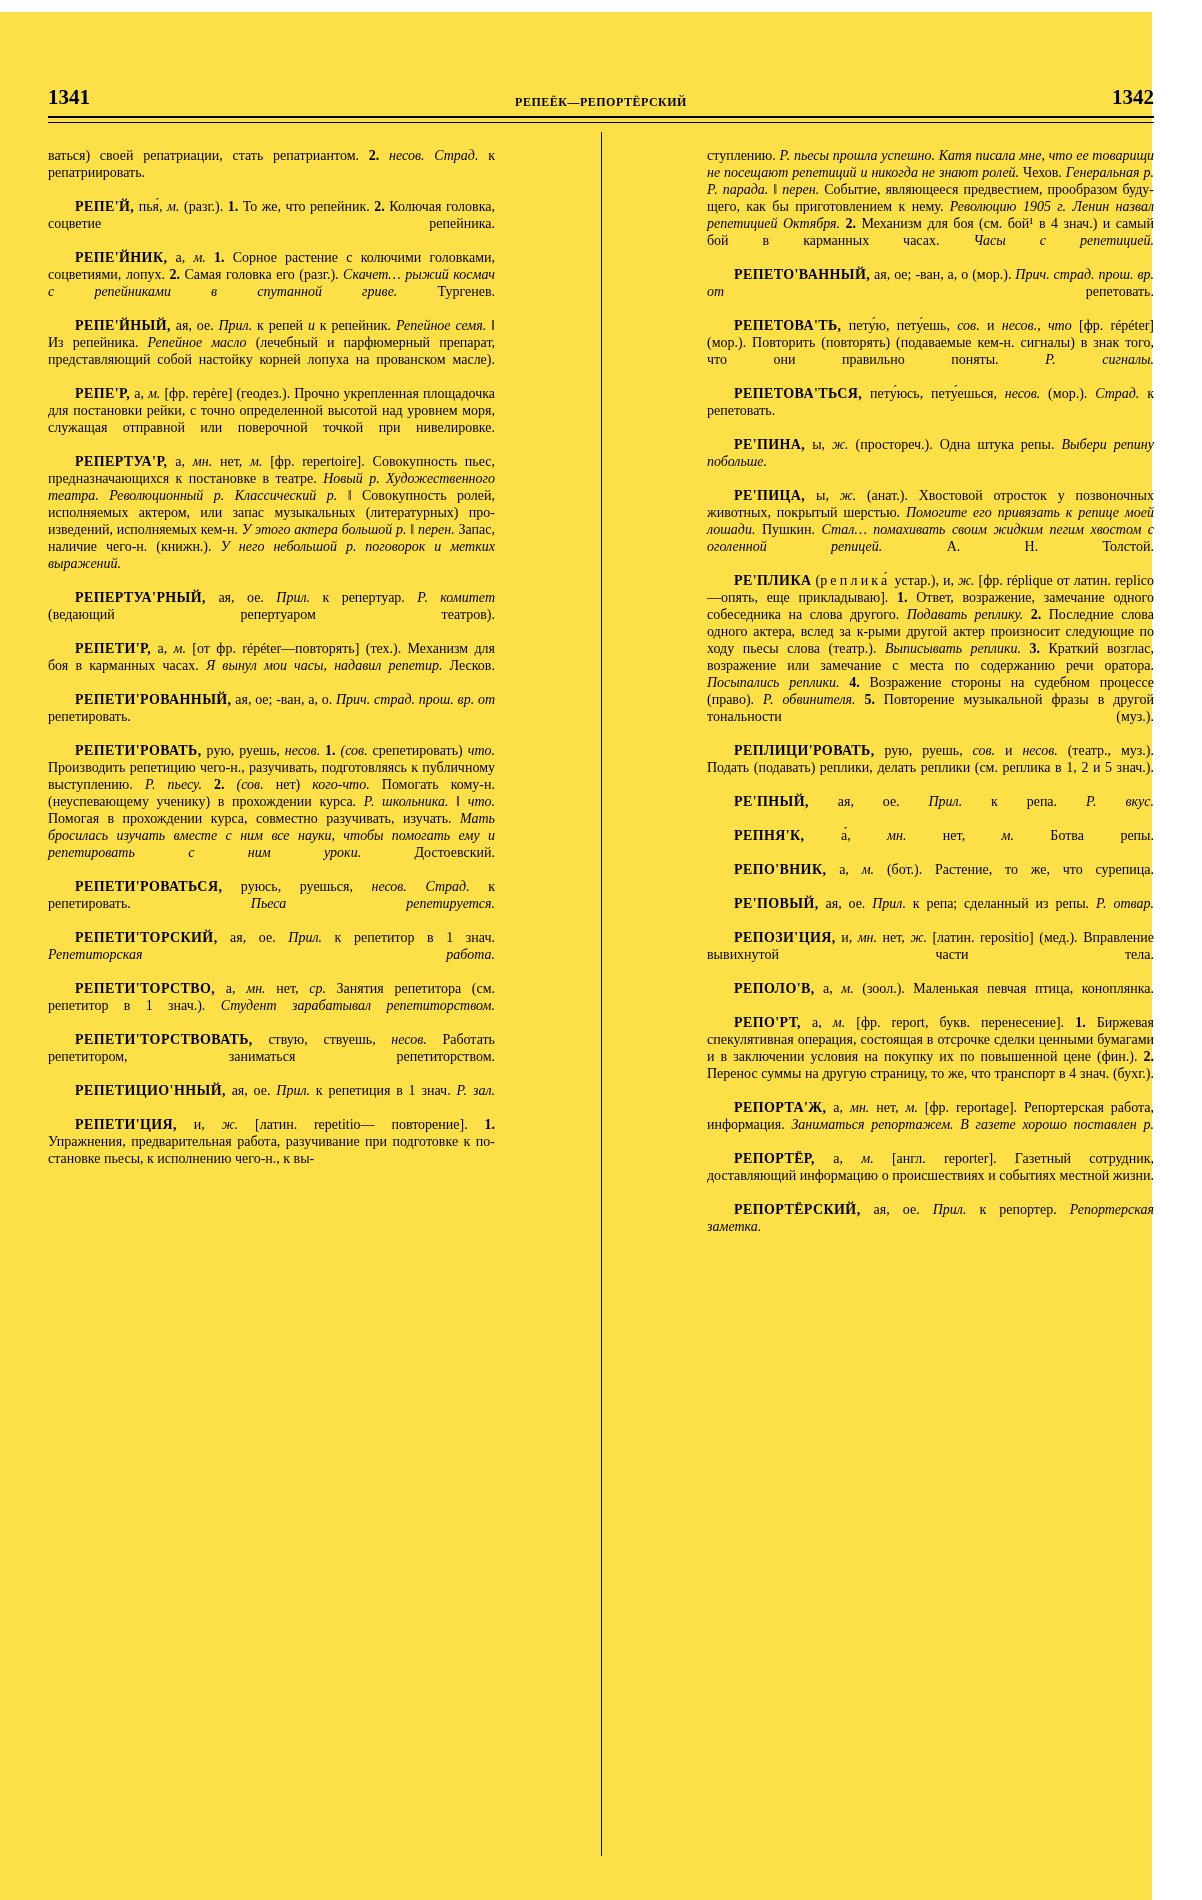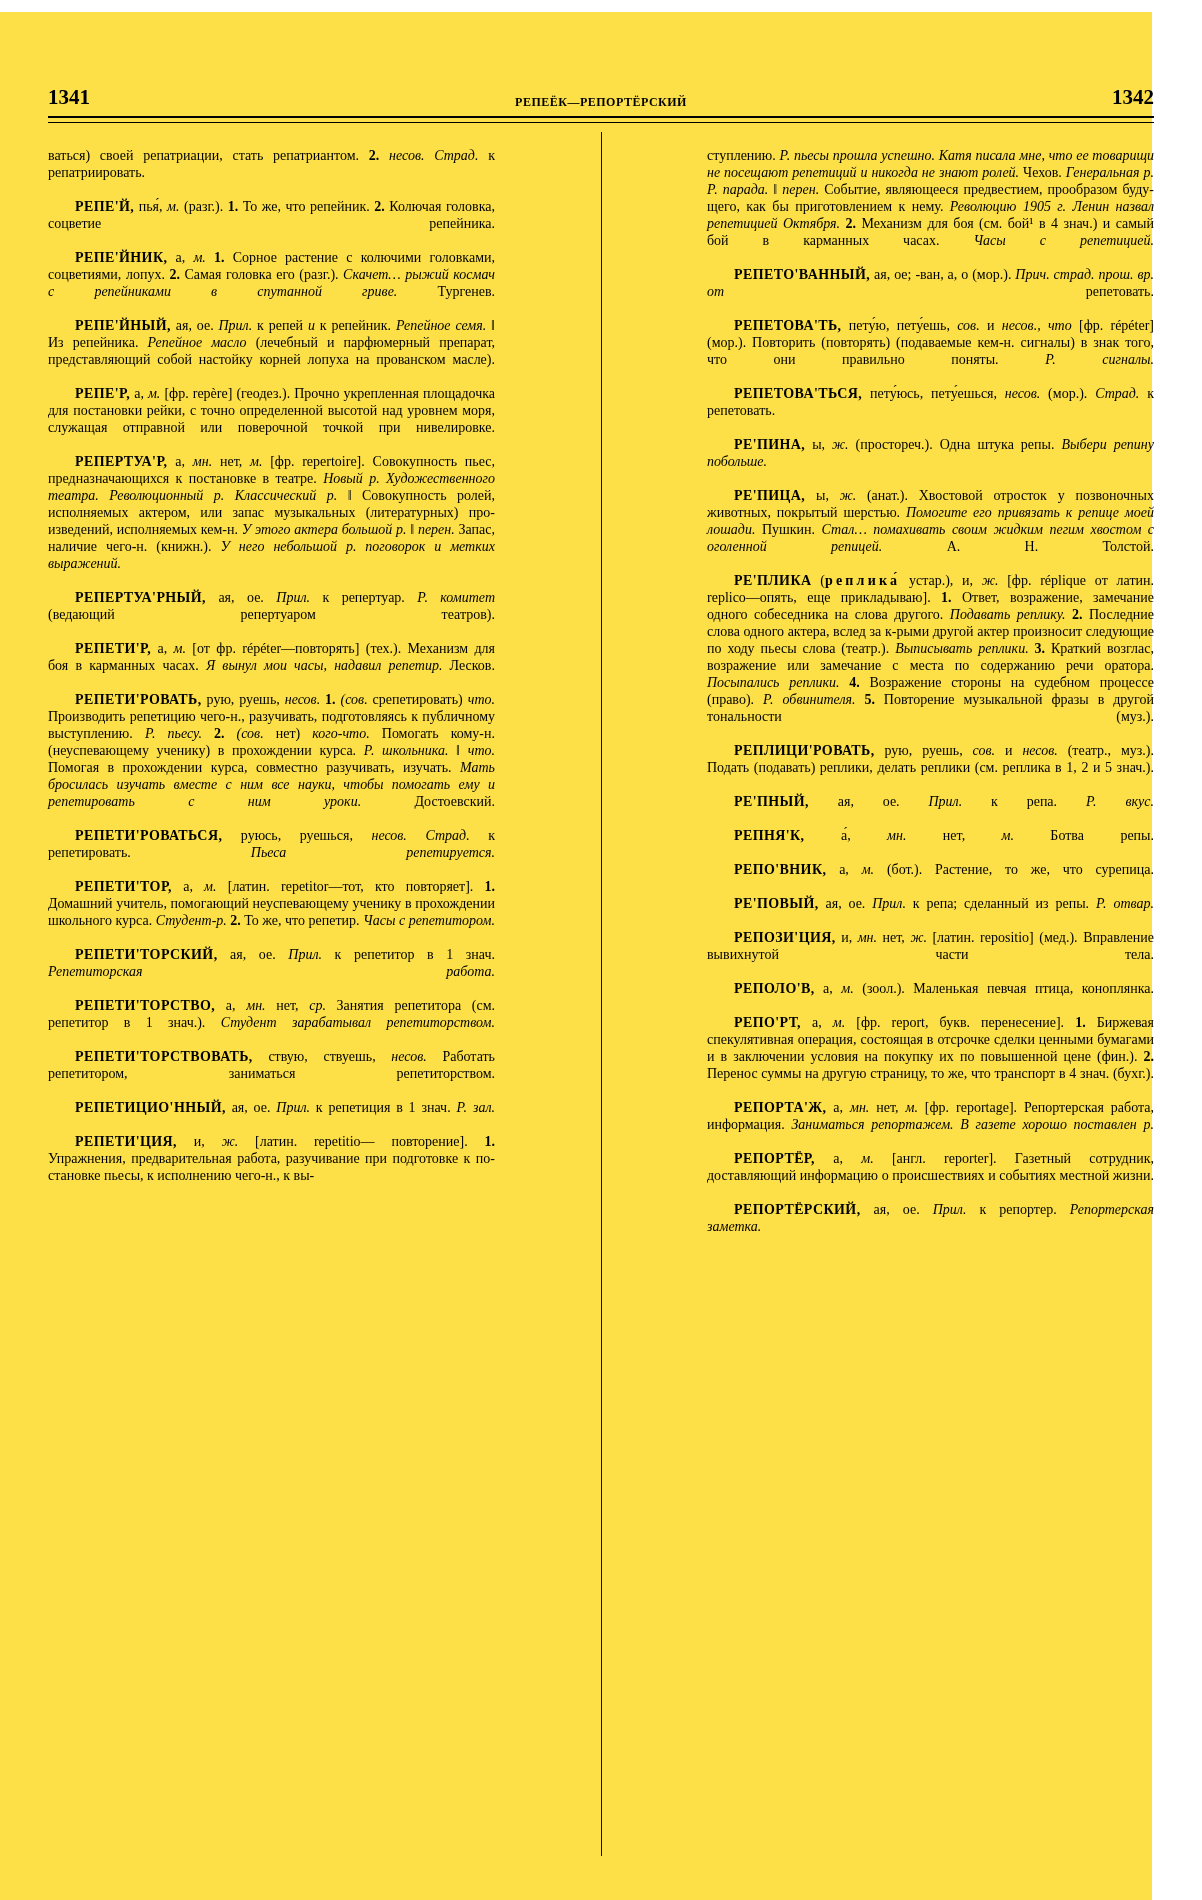--- a/index.html
+++ b/index.html
@@ -99,21 +99,21 @@
   p.cont {
     margin: 0;
     padding: 0;
     text-indent: 0;
   }
   .hw {
     font-weight: bold;
     letter-spacing: 0.4px;
   }
   .hw-sp {
-    font-weight: bold;
+    font-weight: normal;
     letter-spacing: 3.2px;
   }
   
   .col p { text-align: justify; }
   .col p::after {
     content: "";
     display: inline-block;
     width: 100%;
   }
   .col p.nojust::after { display: none; }
@@ -134,23 +134,23 @@
   <div class="columns">
     <div class="col col-left" id="col-left">
         <p class="cont">ваться) своей репатриации, стать репатриан­том. <b>2.</b> <i>несов. Страд.</i> к репатриировать.</p>
         <p class="entry"><span class="hw">РЕПЕ'Й,</span> пья́, <i>м.</i> (разг.). <b>1.</b> То же, что ре­пейник. <b>2.</b> Колючая головка, соцветие репей­ника.</p>
         <p class="entry"><span class="hw">РЕПЕ'ЙНИК,</span> а, <i>м.</i> <b>1.</b> Сорное растение с ко­лючими головками, соцветиями, лопух. <b>2.</b> Са­мая головка его (разг.). <i>Скачет… рыжий кос­мач с репейниками в спутанной гриве.</i> Тургенев.</p>
         <p class="entry"><span class="hw">РЕПЕ'ЙНЫЙ,</span> ая, ое. <i>Прил.</i> к репей <i>и</i> к репейник. <i>Репейное семя.</i> ‖ Из репейника. <i>Репейное масло</i> (лечебный и парфюмерный препарат, представляющий собой настойку корней лопуха на прованском масле).</p>
         <p class="entry"><span class="hw">РЕПЕ'Р,</span> а, <i>м.</i> [фр. repère] (геодез.). Прочно укрепленная площадочка для постановки рейки, с точно определенной высотой над уровнем моря, служащая отправной или пове­рочной точкой при нивелировке.</p>
         <p class="entry"><span class="hw">РЕПЕРТУА'Р,</span> а, <i>мн.</i> нет, <i>м.</i> [фр. repertoire]. Совокупность пьес, предназначающихся к по­становке в театре. <i>Новый р. Художественного театра. Революционный р. Классический р.</i> ‖ Совокупность ролей, исполняемых актером, или запас музыкальных (литературных) про­изведений, исполняемых кем-н. <i>У этого акте­ра большой р.</i> ‖ <i>перен.</i> Запас, наличие чего-н. (книжн.). <i>У него небольшой р. поговорок и метких выражений.</i></p>
         <p class="entry"><span class="hw">РЕПЕРТУА'РНЫЙ,</span> ая, ое. <i>Прил.</i> к ре­пертуар. <i>Р. комитет</i> (ведающий репертуа­ром театров).</p>
         <p class="entry"><span class="hw">РЕПЕТИ'Р,</span> а, <i>м.</i> [от фр. répéter—повто­рять] (тех.). Механизм для боя в карманных часах. <i>Я вынул мои часы, надавил репетир.</i> Лесков.</p>
+        <p class="entry"><span class="hw">РЕПЕТИ'РОВАННЫЙ,</span> ая, ое; -ван, а, о. <i>Прич. страд. прош. вр. от</i> репетировать.</p>
         <p class="entry"><span class="hw">РЕПЕТИ'РОВАТЬ,</span> рую, руешь, <i>несов.</i> <b>1.</b> <i>(сов.</i> срепетировать) <i>что.</i> Производить репетицию чего-н., разучивать, подготовляясь к публич­ному выступлению. <i>Р. пьесу.</i> <b>2.</b> <i>(сов.</i> нет) <i>ко­го-что.</i> Помогать кому-н. (неуспевающему ученику) в прохождении курса. <i>Р. школьни­ка.</i> ‖ <i>что.</i> Помогая в прохождении курса, со­вместно разучивать, изучать. <i>Мать бросилась изучать вместе с ним все науки, чтобы по­могать ему и репетировать с ним уроки.</i> До­стоевский.</p>
         <p class="entry"><span class="hw">РЕПЕТИ'РОВАТЬСЯ,</span> руюсь, руешься, <i>не­сов. Страд.</i> к репетировать. <i>Пьеса репети­руется.</i></p>
-        <p class="entry"><span class="hw">РЕПЕТИ'ТОР,</span> а, <i>м.</i> [латин. repetitor—тот, кто повторяет]. <b>1.</b> Домашний учитель, помо­гающий неуспевающему ученику в прохож­дении школьного курса. <i>Студент-р.</i> <b>2.</b> То же, что репетир. <i>Часы с репетитором.</i></p>
         <p class="entry"><span class="hw">РЕПЕТИ'ТОРСКИЙ,</span> ая, ое. <i>Прил.</i> к репе­титор в 1 знач. <i>Репетиторская работа.</i></p>
         <p class="entry"><span class="hw">РЕПЕТИ'ТОРСТВО,</span> а, <i>мн.</i> нет, <i>ср.</i> Занятия репетитора (см. репетитор в 1 знач.). <i>Студент зарабатывал репетиторством.</i></p>
         <p class="entry"><span class="hw">РЕПЕТИ'ТОРСТВОВАТЬ,</span> ствую, ствуешь, <i>несов.</i> Работать репетитором, заниматься ре­петиторством.</p>
         <p class="entry"><span class="hw">РЕПЕТИЦИО'ННЫЙ,</span> ая, ое. <i>Прил.</i> к ре­петиция в 1 знач. <i>Р. зал.</i></p>
         <p class="entry nojust"><span class="hw">РЕПЕТИ'ЦИЯ,</span> и, <i>ж.</i> [латин. repetitio— повторение]. <b>1.</b> Упражнения, предваритель­ная работа, разучивание при подготовке к по­становке пьесы, к исполнению чего-н., к вы-</p>
       </div>
     <div class="col-gutter"></div>
     <div class="col col-right" id="col-right">
         <p class="cont">ступлению. <i>Р. пьесы прошла успешно. Катя писала мне, что ее товарищи не посещают репетиций и никогда не знают ролей.</i> Чехов. <i>Генеральная р. Р. парада.</i> ‖ <i>перен.</i> Событие, являющееся предвестием, прообразом буду­щего, как бы приготовлением к нему. <i>Рево­люцию 1905 г. Ленин назвал репетицией Ок­тября.</i> <b>2.</b> Механизм для боя (см. бой¹ в 4 знач.) и самый бой в карманных часах. <i>Часы с репе­тицией.</i></p>
         <p class="entry"><span class="hw">РЕПЕТО'ВАННЫЙ,</span> ая, ое; -ван, а, о (мор.). <i>Прич. страд. прош. вр. от</i> репетовать.</p>

